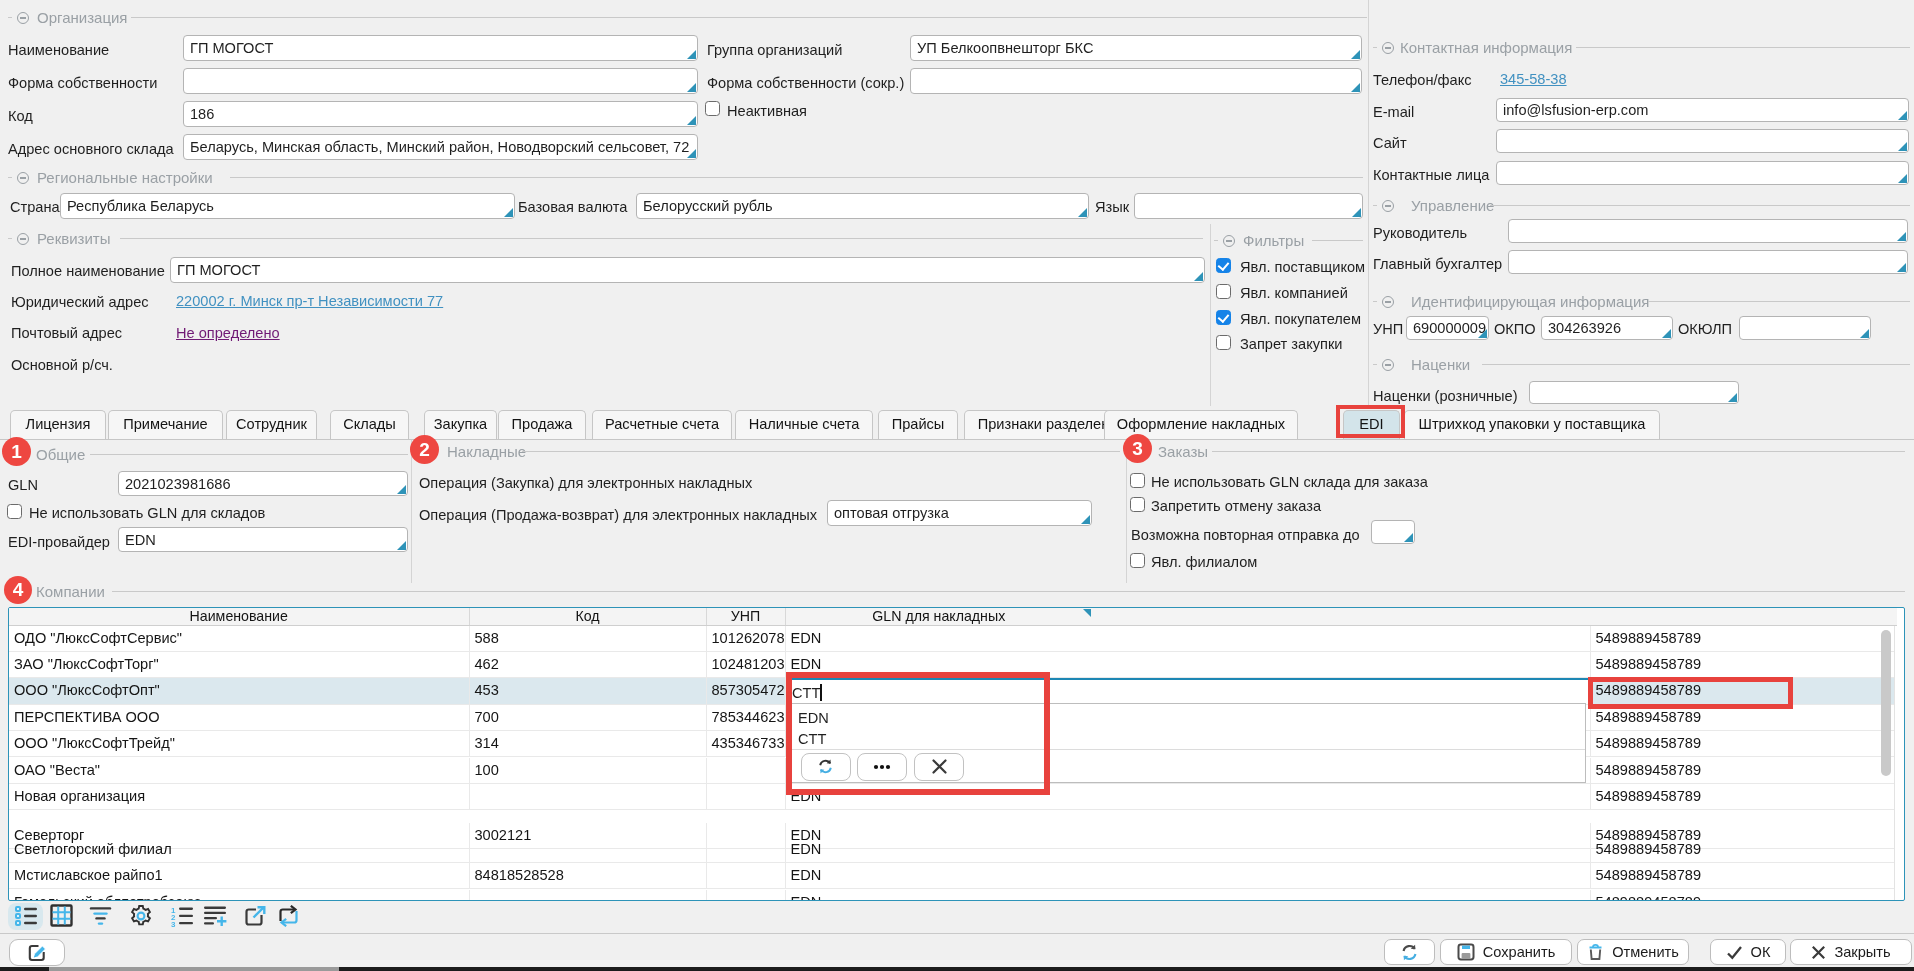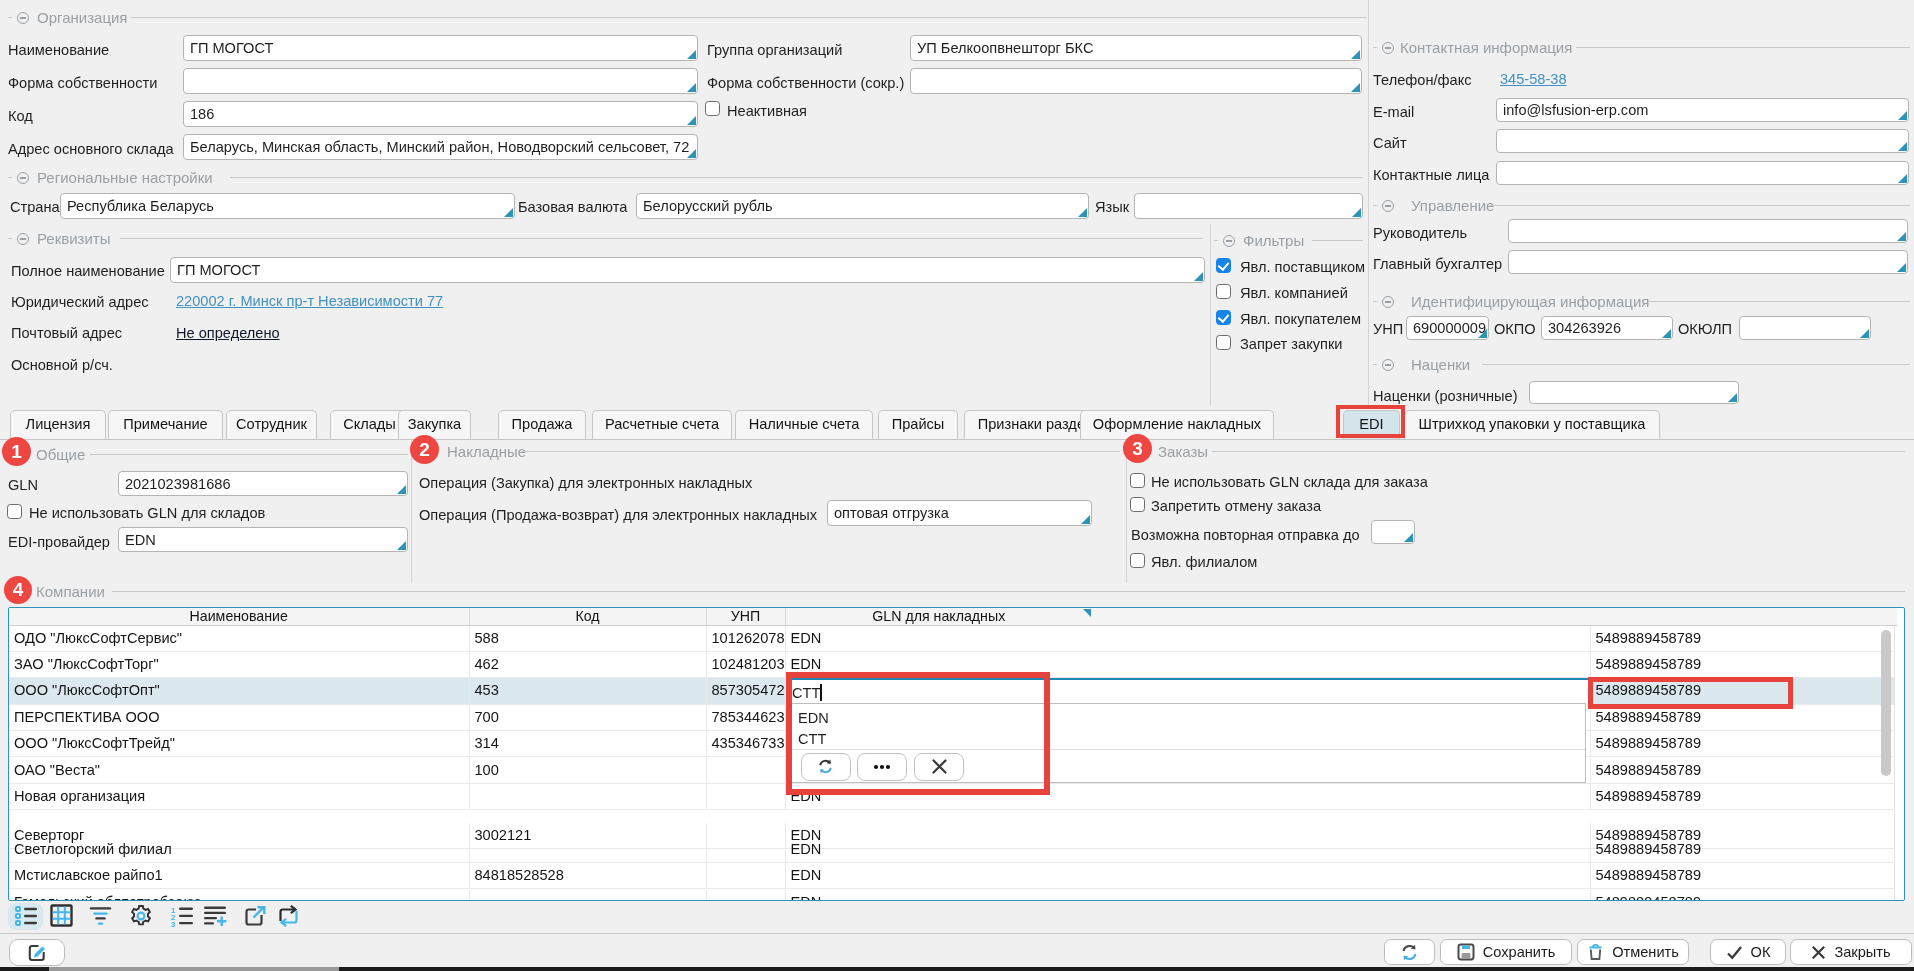--- a/index.html
+++ b/index.html
@@ -138,21 +138,21 @@
     </div>
 
 <div class="lbl" style="left:11px;top:262px">Полное наименование</div>
 <div class="fld" style="left:170px;top:257px;width:1035px;height:26px">
       <span>ГП МОГОСТ</span>
       <i class="tri"></i>
     </div>
 <div class="lbl" style="left:11px;top:293px">Юридический адрес</div>
 <div class="lnk" style="left:176px;top:292px">220002 г. Минск пр-т Независимости 77</div>
 <div class="lbl" style="left:11px;top:324px">Почтовый адрес</div>
-<div class="lnk" style="left:176px;top:324px;color:#0f172a">Не определено</div>
+<div class="lnk" style="left:176px;top:324px;color:#701a75">Не определено</div>
 <div class="lbl" style="left:11px;top:356px">Основной р/сч.</div>
 
 <div class="cb on" style="left:1216px;top:258px"></div>
 <div class="lbl" style="left:1240px;top:258px">Явл. поставщиком</div>
 <div class="cb" style="left:1216px;top:284px"></div>
 <div class="lbl" style="left:1240px;top:284px">Явл. компанией</div>
 <div class="cb on" style="left:1216px;top:310px"></div>
 <div class="lbl" style="left:1240px;top:310px">Явл. покупателем</div>
 <div class="cb" style="left:1216px;top:335px"></div>
 <div class="lbl" style="left:1240px;top:335px">Запрет закупки</div>
@@ -199,27 +199,27 @@
 
 <div class="lbl" style="left:1373px;top:387px">Наценки (розничные)</div>
 <div class="fld" style="left:1529px;top:381px;width:210px;height:23px">
       <i class="tri"></i>
     </div>
 
 <div class="tab" style="left:10px;width:96px">Лицензия</div>
 <div class="tab" style="left:108px;width:115px">Примечание</div>
 <div class="tab" style="left:226px;width:91px">Сотрудник</div>
 <div class="tab" style="left:330px;width:79px">Склады</div>
-<div class="tab" style="left:398px;width:73px">Закупка</div>
+<div class="tab" style="left:424px;width:73px">Закупка</div>
 <div class="tab" style="left:498px;width:88px">Продажа</div>
 <div class="tab" style="left:592px;width:140px">Расчетные счета</div>
 <div class="tab" style="left:735px;width:138px">Наличные счета</div>
 <div class="tab" style="left:878px;width:80px">Прайсы</div>
 <div class="tab" style="left:964px;width:175px">Признаки разделения</div>
-<div class="tab" style="left:1080px;width:194px">Оформление накладных</div>
+<div class="tab" style="left:1104px;width:194px">Оформление накладных</div>
 <div class="tab" style="left:1343px;width:57px;background:#d3e4ea">EDI</div>
 <div class="tab" style="left:1404px;width:256px">Штрихкод упаковки у поставщика</div>
 <div class="gl" style="left:0px;top:439px;width:1914px;background:#c6c6c6"></div>
 <div class="rbox" style="left:1336px;top:405px;width:69px;height:33px"></div>
 
 <div class="lbl" style="left:8px;top:476px">GLN</div>
 <div class="fld" style="left:118px;top:471px;width:290px;height:25px">
       <span>2021023981686</span>
       <i class="tri"></i>
     </div>

